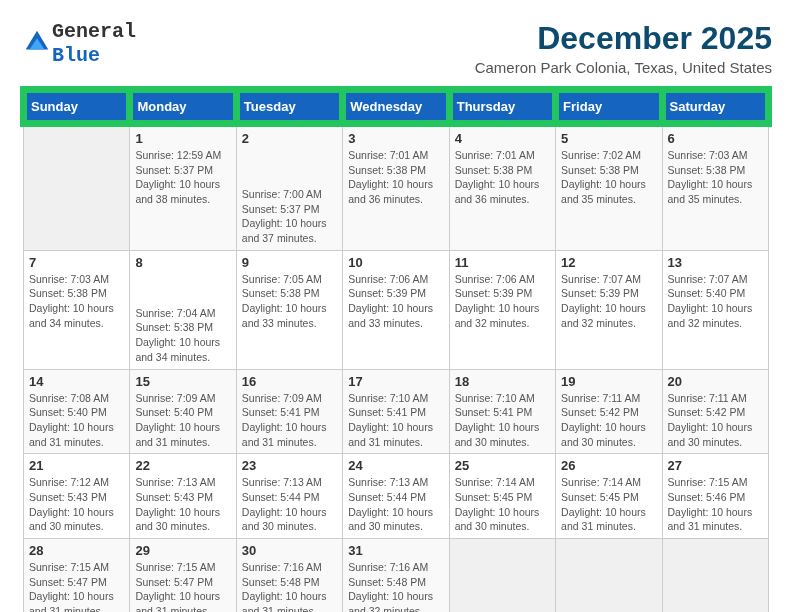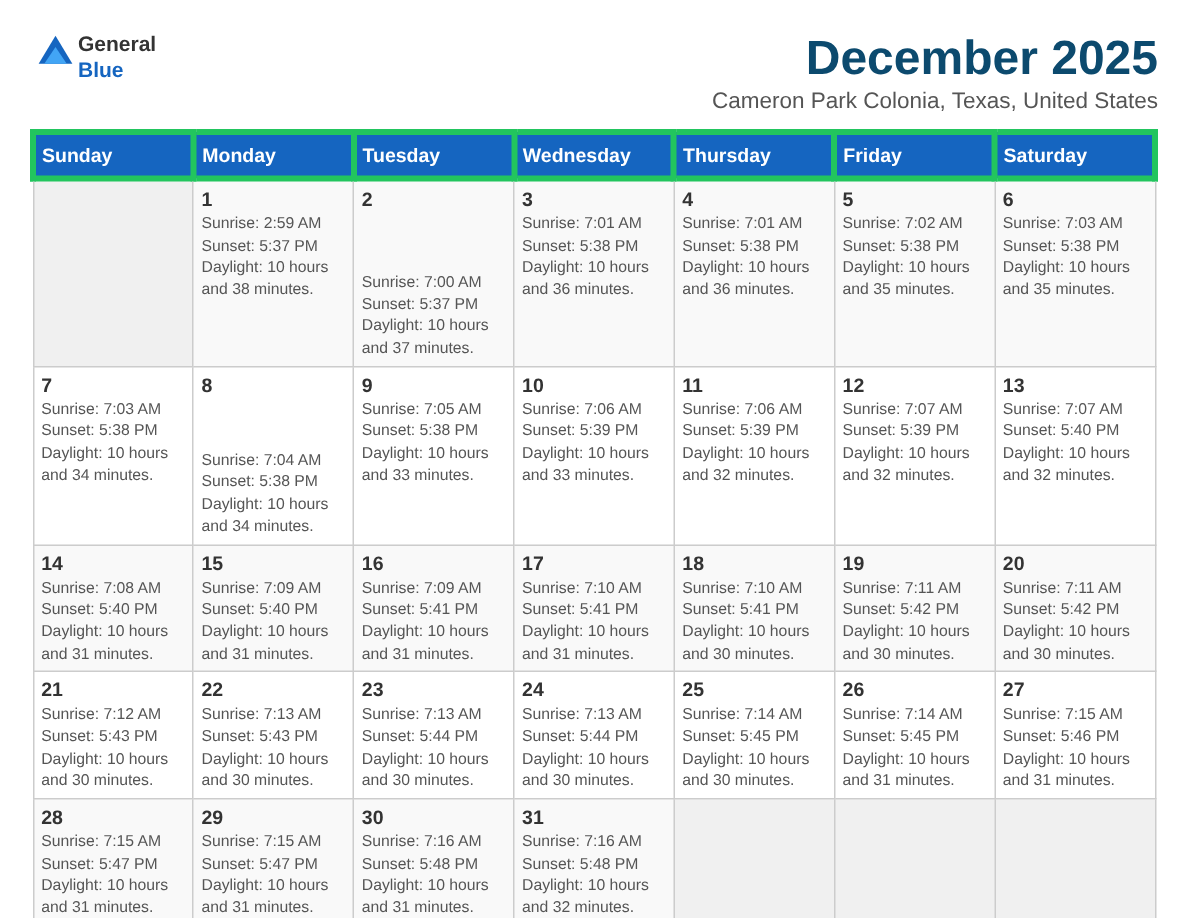--- a/index.html
+++ b/index.html
@@ -14,23 +14,24 @@
       display: flex;
       justify-content: space-between;
       align-items: flex-start;
       margin-bottom: 10px;
     }
     .logo {
       display: flex;
       align-items: center;
     }
     .logo-text {
-      font-size: 14px;
+      font-size: 20px;
       font-weight: bold;
       line-height: 1.2;
+      font-family: Liberation Mono, monospace;
     }
     .logo-general { color: #333; }
     .logo-blue { color: #1565C0; text-align: right; }
     .logo-icon {
       width: 30px;
       height: 30px;
       margin-left: 2px;
     }
     .title-block {
       text-align: right;
@@ -50,21 +51,21 @@
       border-collapse: collapse;
       font-size: 11px;
     }
     thead tr th {
       background-color: #1565C0;
       color: #fff;
       padding: 6px 4px;
       text-align: left;
       font-size: 13px;
       font-weight: bold;
-      border: 4px solid #22c55e;
+      border: 7px solid #22c55e;
     }
     tbody tr td {
       border: 1px solid #ccc;
       vertical-align: top;
       padding: 4px 5px;
       min-height: 80px;
       width: 14.28%;
       background: #fff;
     }
     tbody tr:nth-child(odd) td {
@@ -118,21 +119,21 @@
         <th>Thursday</th>
         <th>Friday</th>
         <th>Saturday</th>
       </tr>
   </thead>
   <tbody id="calendar-body">
   <tr>
         <td class="empty-cell"></td>
         <td>
           <span class="day-number">1</span>
-          <div class="day-info" style="white-space: pre-line;">Sunrise: 2:59 AM
+          <div class="day-info" style="white-space: pre-line;">Sunrise: 12:59 AM
 Sunset: 5:37 PM
 Daylight: 10 hours
 and 38 minutes.</div>
         </td>
         <td>
           <span class="day-number">2</span>
           <div class="day-info" style="white-space: pre-line; margin-top: 41px;">Sunrise: 7:00 AM
 Sunset: 5:37 PM
 Daylight: 10 hours
 and 37 minutes.</div>

